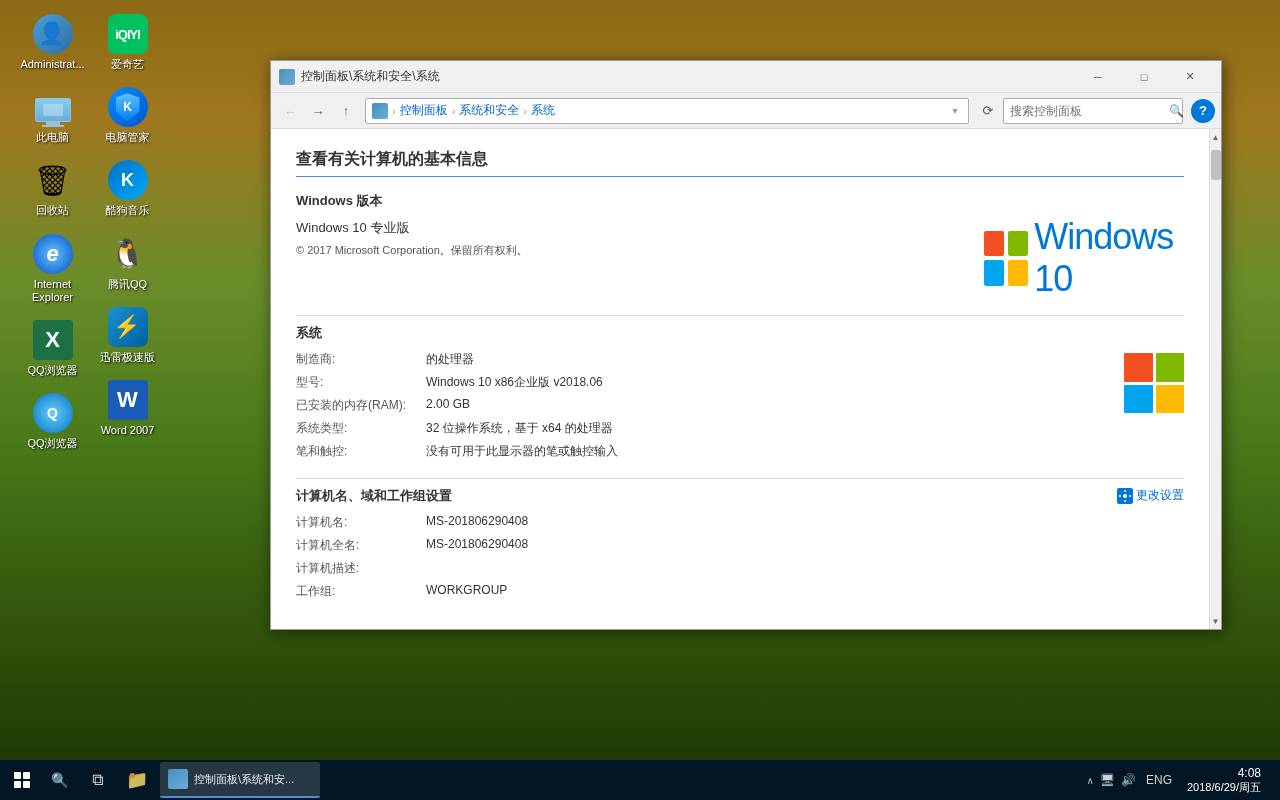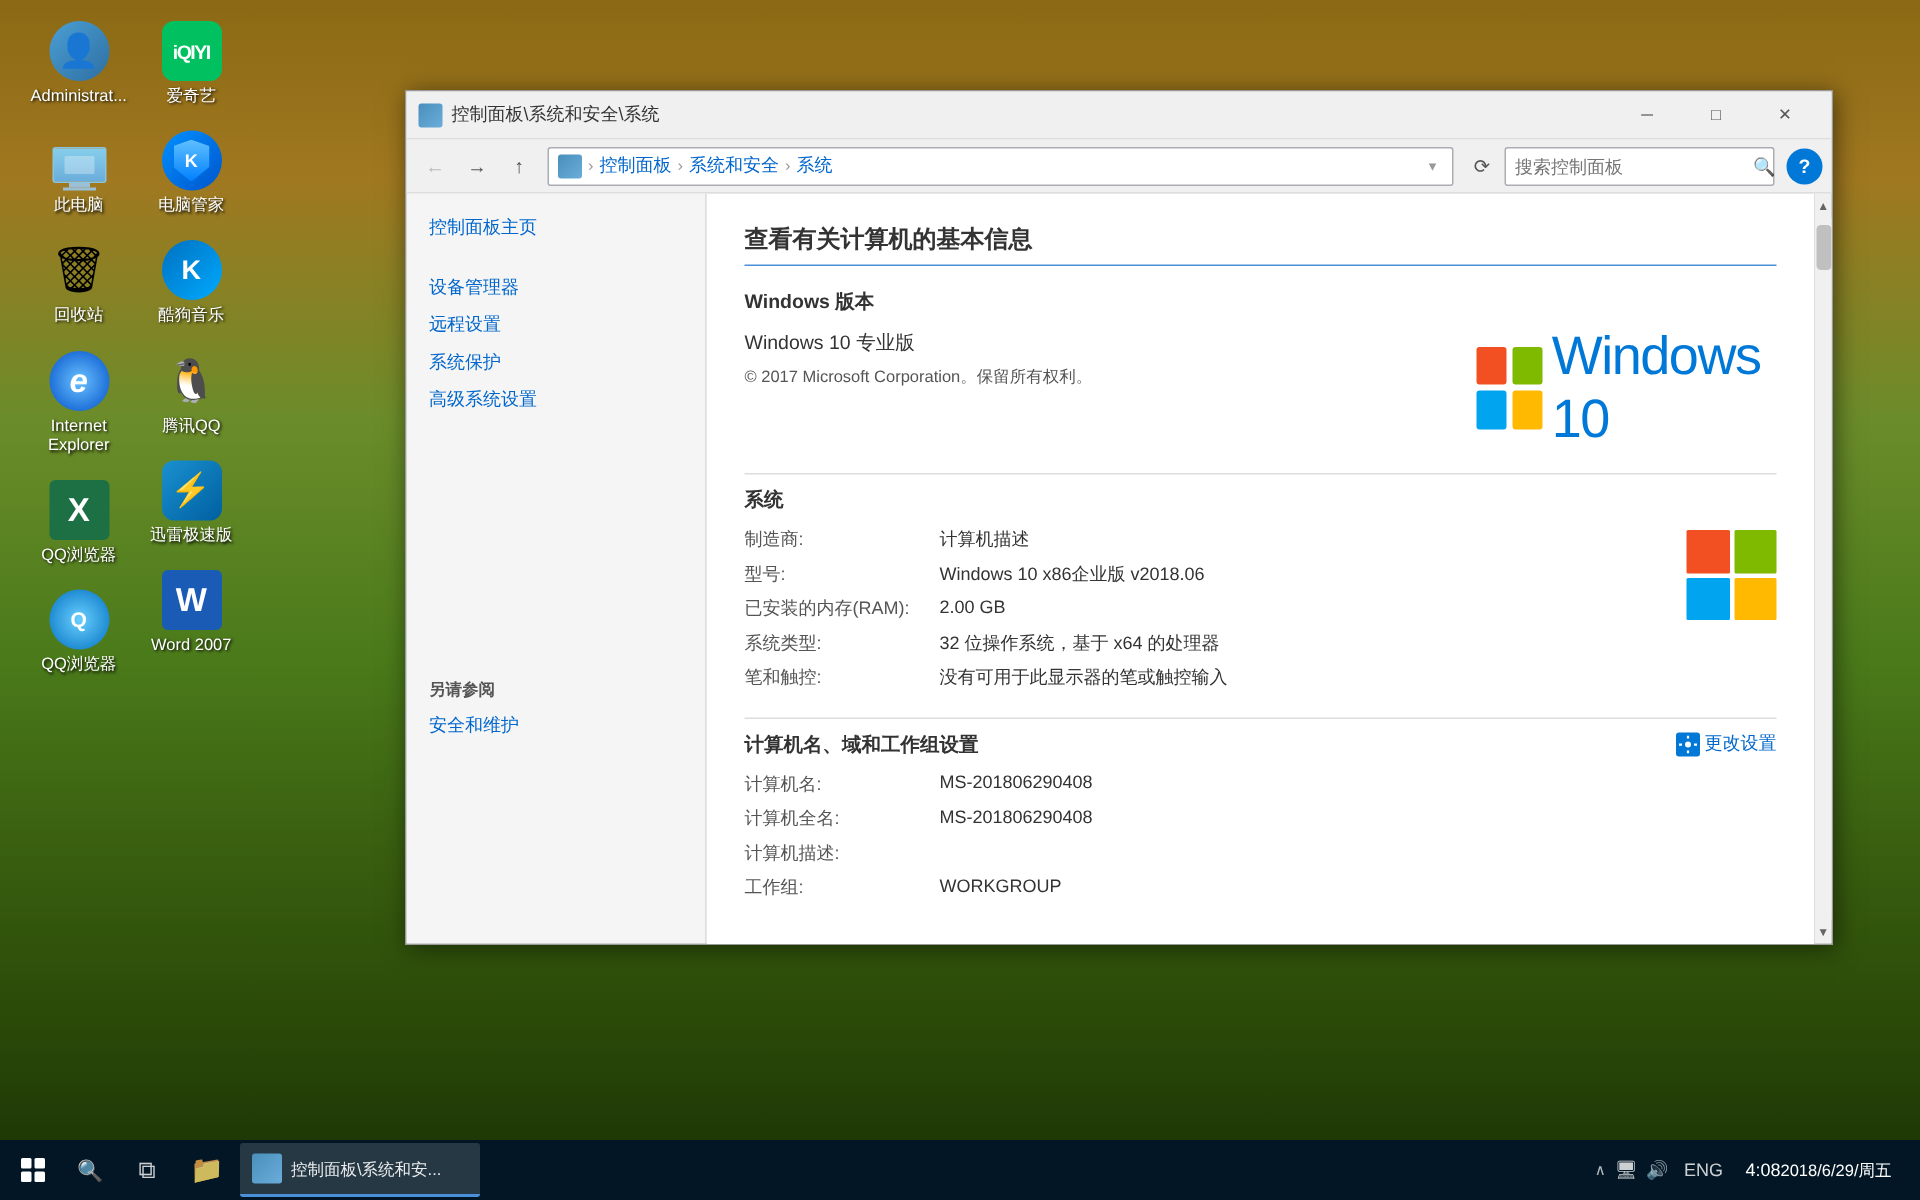--- a/index.html
+++ b/index.html
@@ -381,22 +381,22 @@
     }
 
     .tray-icon {
       color: rgba(255,255,255,0.8);
       font-size: 12px;
       cursor: pointer;
     }
 
     .tray-clock {
       display: flex;
-      flex-direction: row;
-      align-items: flex-start;
+      flex-direction: column;
+      align-items: flex-end;
       color: white;
       font-size: 11px;
       cursor: pointer;
       padding: 0 5px;
     }
 
     .tray-clock-time { font-size: 12px; }
     .tray-clock-date { font-size: 11px; }
 
     .tray-lang {
@@ -691,36 +691,20 @@
       <div class="search-bar">
         <input class="search-input" type="text" placeholder="搜索控制面板" style="">
         <span style="color:#999;font-size:12px;">🔍</span>
       </div>
 
       <div class="help-btn" style="position:relative;top:0;right:0;margin-left:6px;">?</div>
     </div>
 
     <div class="window-content">
 
-      <div class="sidebar">
-        <div class="sidebar-section">
-          <a class="sidebar-link">控制面板主页</a>
-        </div>
-        <div class="sidebar-section">
-          <a class="sidebar-link">设备管理器</a>
-          <a class="sidebar-link">远程设置</a>
-          <a class="sidebar-link">系统保护</a>
-          <a class="sidebar-link">高级系统设置</a>
-        </div>
-        <div style="height:150px;"></div>
-        <div class="sidebar-section">
-          <div class="sidebar-section-title">另请参阅</div>
-          <a class="sidebar-link">安全和维护</a>
-        </div>
-      </div>
 
       <div class="main-panel">
         <div class="main-content-inner">
 
           <h2 class="panel-title">查看有关计算机的基本信息</h2>
 
           <div class="info-section">
             <div class="section-name">Windows 版本</div>
 
             <div class="content-with-logo">
@@ -750,21 +734,21 @@
 
           <hr class="section-divider">
 
           <div class="info-section">
             <div class="section-name">系统</div>
 
             <div class="content-with-logo">
               <div class="content-left">
                 <div class="info-row">
                   <span class="info-label">制造商:</span>
-                  <span class="info-value">计算机描述</span>
+                  <span class="info-value">的处理器</span>
                 </div>
                 <div class="info-row">
                   <span class="info-label">型号:</span>
                   <span class="info-value">Windows 10 x86企业版 v2018.06</span>
                 </div>
                 <div class="info-row">
                   <span class="info-label">已安装的内存(RAM):</span>
                   <span class="info-value">2.00 GB</span>
                 </div>
                 <div class="info-row">

